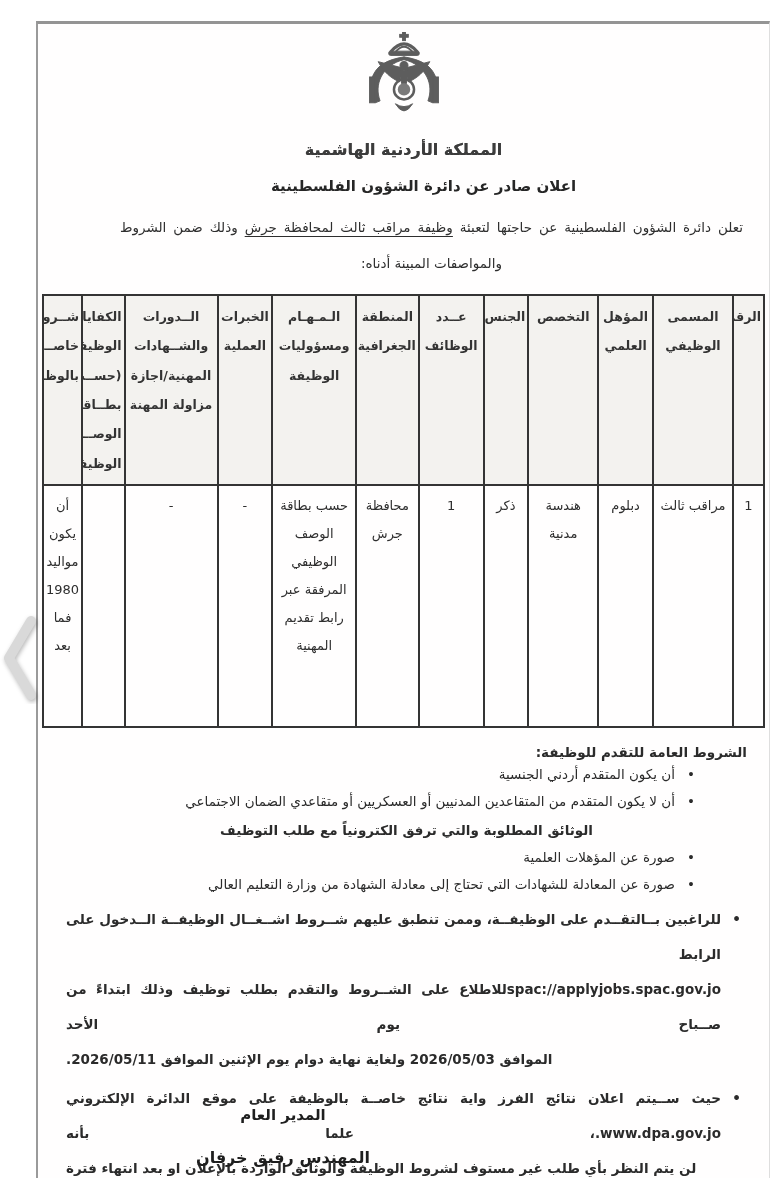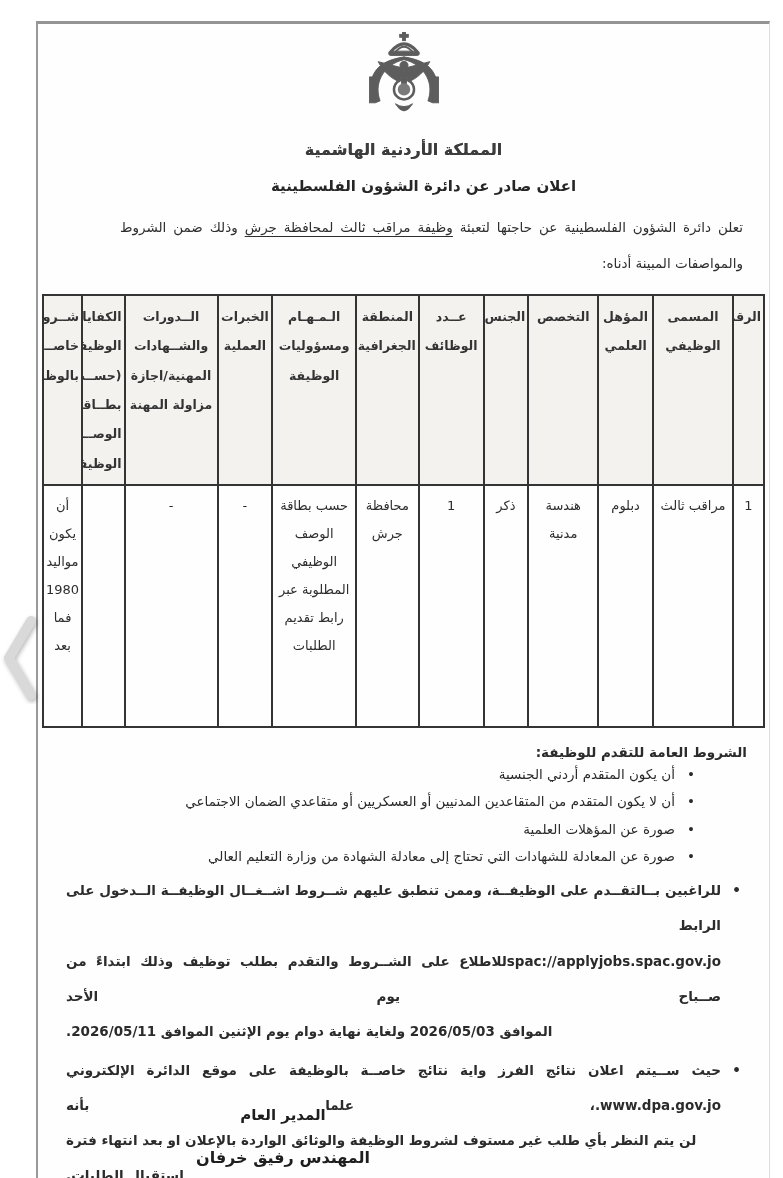--- a/index.html
+++ b/index.html
@@ -23,21 +23,21 @@
   .emblem-wrap{width:118px;margin:8px auto 0;}
   .kingdom{
     text-align:center;font-size:16px;font-weight:700;color:#3c3c3c;margin-top:16px;
     letter-spacing:-0.5px;text-shadow:0 0 0.6px #555;
   }
   .doc-title{text-align:center;font-size:15px;font-weight:700;color:#262626;margin-top:18px;padding-left:40px;}
   
   .intro{margin:14px 26px 0 34px;font-size:13.5px;color:#2e2e2e;}
   .intro .ln{line-height:2.7;margin-left:48px;}
   .jlast{text-align:justify;text-align-last:justify;}
-  .intro .ln2{text-align:right;}
+  .intro .ln2{text-align:center;}
   .u{text-decoration:underline;text-underline-offset:4px;}
   
   table.jobs{
     border-collapse:collapse;table-layout:fixed;
     width:723px;margin:12px 4px 0 4px;direction:rtl;
   }
   table.jobs th,table.jobs td{
     border:2px solid #343434;vertical-align:top;text-align:center;
     padding:6px 2px;overflow:hidden;
   }
@@ -137,34 +137,35 @@
       <th>شــروط خاصــة بالوظيفة</th>
     </tr>
     <tr>
       <td>1</td>
       <td>مراقب ثالث</td>
       <td>دبلوم</td>
       <td>هندسة مدنية</td>
       <td>ذكر</td>
       <td>1</td>
       <td>محافظة جرش</td>
-      <td>حسب بطاقة الوصف الوظيفي المطلوبة عبر رابط تقديم الطلبات</td>
+      <td>حسب بطاقة الوصف الوظيفي المرفقة عبر رابط تقديم المهنية</td>
       <td>-</td>
       <td>-</td>
       <td></td>
       <td>أن يكون مواليد 1980 فما بعد</td>
     </tr>
   </tbody>
     </table>
 
   <div class="sec">
     <div class="general-heading">الشروط العامة للتقدم للوظيفة:</div>
     <div class="bullet-sm">أن يكون المتقدم أردني الجنسية</div>
     <div class="bullet-sm">أن لا يكون المتقدم من المتقاعدين المدنيين أو العسكريين أو متقاعدي الضمان الاجتماعي</div>
 
+    <div class="docs-heading">الوثائق المطلوبة والتي ترفق الكترونياً مع طلب التوظيف</div>
     <div class="bullet-sm">صورة عن المؤهلات العلمية</div>
     <div class="bullet-sm">صورة عن المعادلة للشهادات التي تحتاج إلى معادلة الشهادة من وزارة التعليم العالي</div>
 
     <div class="bold-par bullet-lg">
       <div class="pl jlast">للراغبين بــالتقــدم على الوظيفــة، وممن تنطبق عليهم شــروط اشــغــال الوظيفــة الــدخول على الرابط</div>
       <div class="pl jlast"><span class="url">spac://applyjobs.spac.gov.jo</span><span>للاطلاع على الشــروط والتقدم بطلب توظيف وذلك ابتداءً من صــباح يوم الأحد</span></div>
       <div class="pl lline">الموافق 2026/05/03 ولغاية نهاية دوام يوم الإثنين الموافق 2026/05/11.</div>
     </div>
 
     <div class="bold-par bullet-lg">

